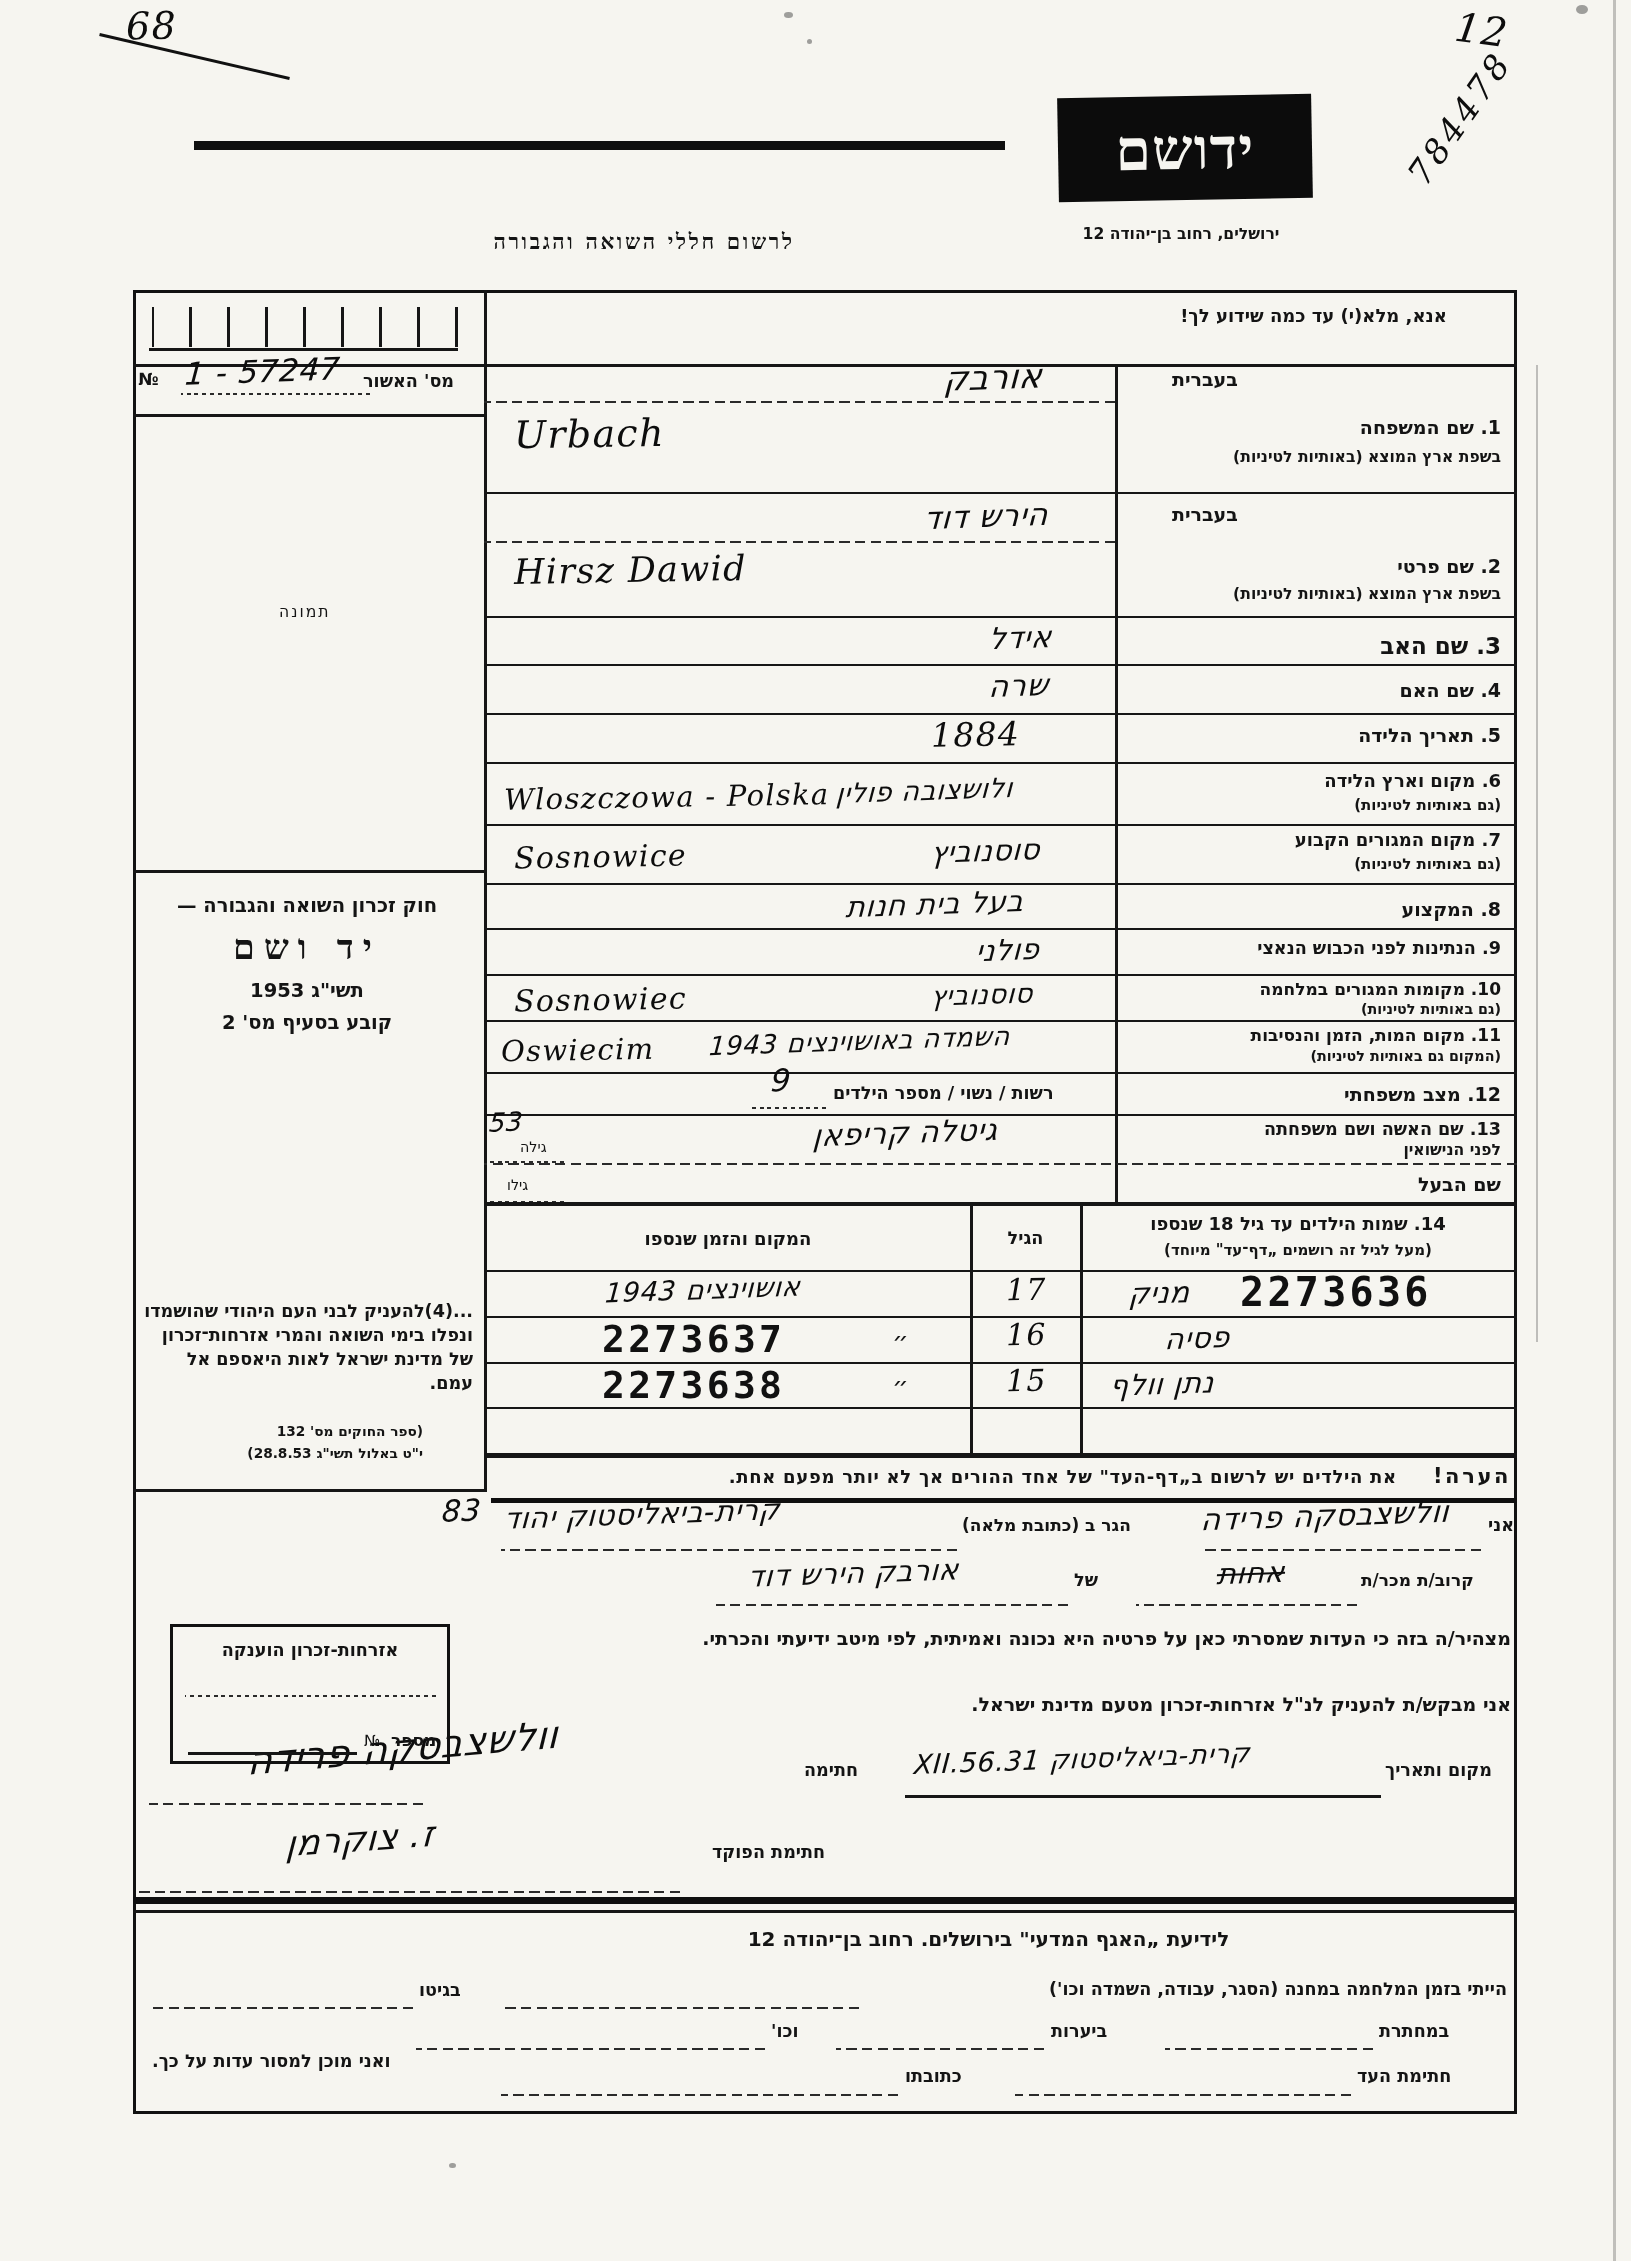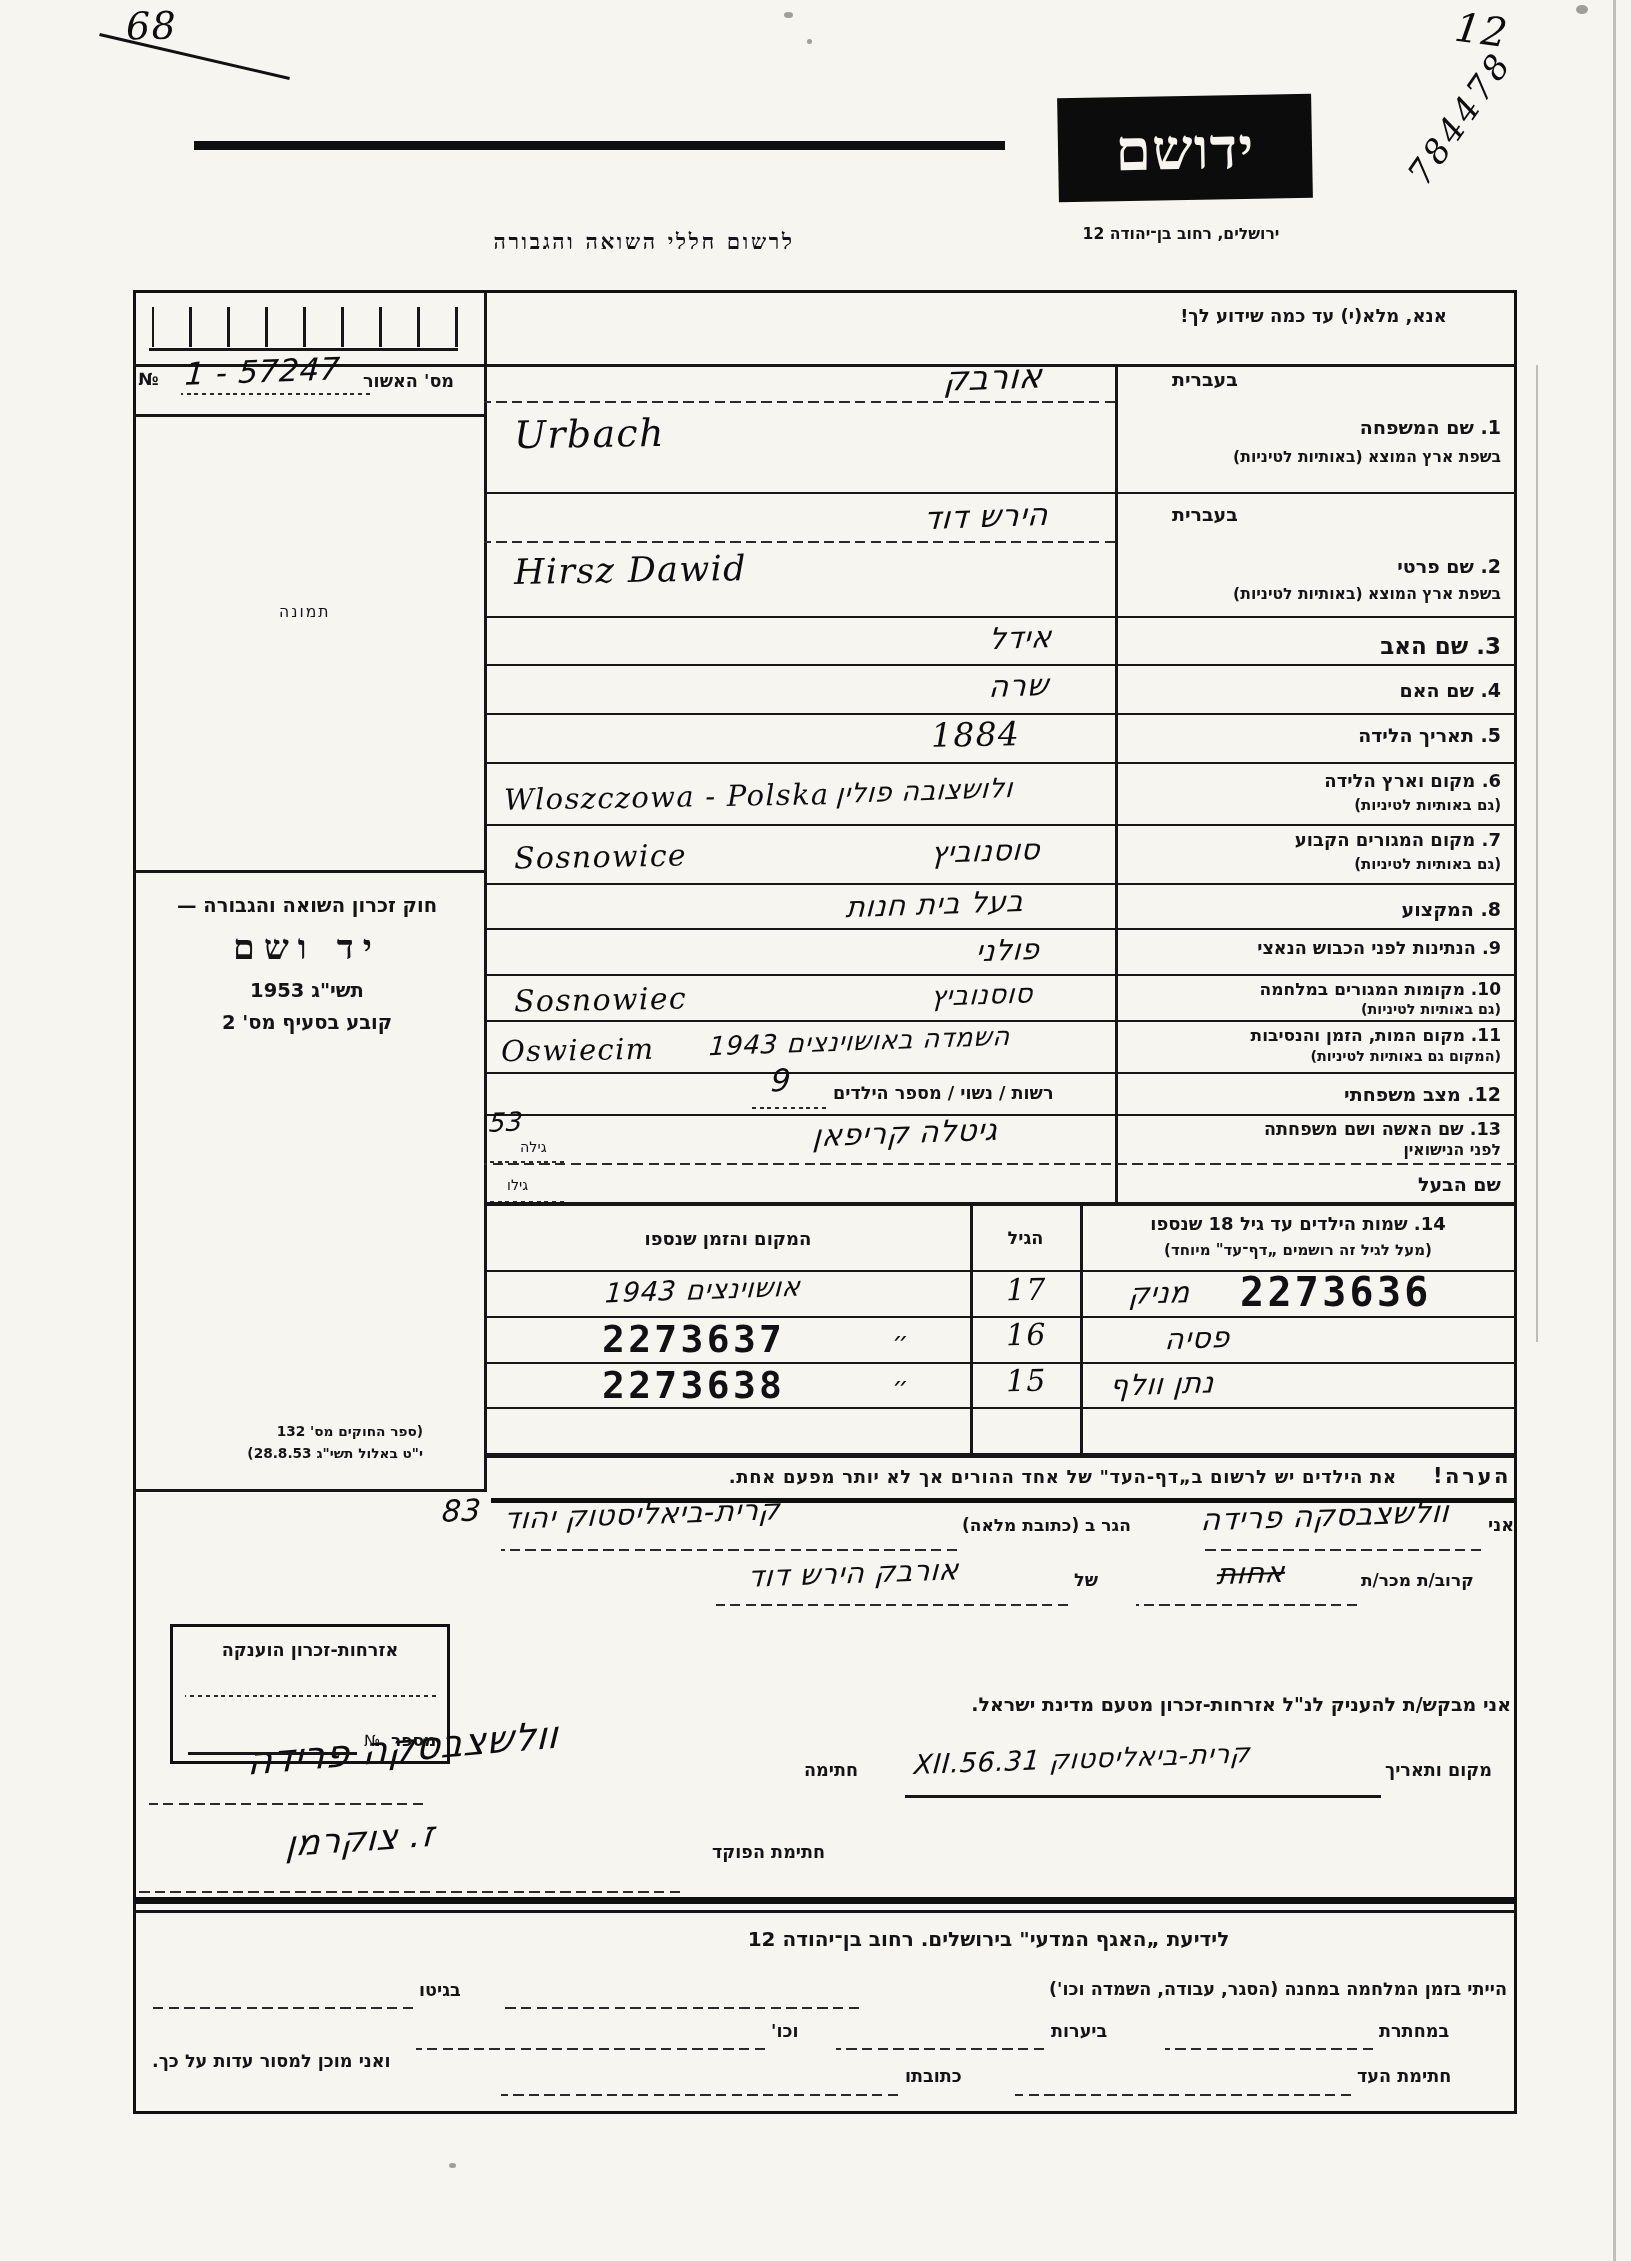--- a/index.html
+++ b/index.html
@@ -63,20 +63,21 @@
 
   <div class="abs" style="left:280px;top:603px;font-size:15.6px;letter-spacing:2px;">תמונה</div>
   <div class="hline" style="left:134px;top:870px;width:352px;"></div>
 
   <div class="vline" style="left:485px;top:290px;height:1202px;"></div>
 
   <div class="abs b center" style="left:140px;top:894px;width:336px;font-size:19.5px;">חוק זכרון השואה והגבורה —</div>
   <div class="abs serif center" style="left:140px;top:926px;width:336px;font-size:35px;font-weight:900;letter-spacing:9px;">יד ושם</div>
   <div class="abs b center" style="left:140px;top:979px;width:336px;font-size:19.5px;">תשי"ג 1953</div>
   <div class="abs b center" style="left:140px;top:1011px;width:336px;font-size:19.5px;">קובע בסעיף מס' 2</div>
+  <div class="abs b right" style="left:145px;top:1300px;width:329px;font-size:17.6px;line-height:1.36;">...(4)להעניק לבני העם היהודי שהושמדו ונפלו בימי השואה והמרי אזרחות־זכרון של מדינת ישראל לאות היאספם אל עמם.</div>
   <div class="abs b right" style="left:150px;top:1423px;width:274px;font-size:13.7px;">(ספר החוקים מס' 132</div>
   <div class="abs b right" style="left:150px;top:1445px;width:274px;font-size:13.7px;">י"ט באלול תשי"ג 28.8.53)</div>
   <div class="hline" style="left:134px;top:1489px;width:352px;"></div>
   <div class="hw" style="left:443px;top:1493px;font-size:30px;">83</div>
 
   <div class="vline" style="left:1116px;top:364px;height:840px;"></div>
 
   <div class="dash" style="left:485px;top:401px;width:631px;"></div>
   <div class="hline" style="left:485px;top:492px;width:1033px;height:2px;"></div>
   <div class="dash" style="left:485px;top:541px;width:631px;"></div>
@@ -208,20 +209,21 @@
   <div class="hw" style="left:505px;top:1497px;font-size:29px;">קרית-ביאליסטוק יהוד</div>
   <div class="dash" style="left:502px;top:1549px;width:456px;"></div>
 
   <div class="lbl" style="left:1362px;top:1570px;font-size:17px;">קרוב/ת מכר/ת</div>
   <div class="hw" style="left:1218px;top:1556px;font-size:29px;text-decoration:line-through;">אחות</div>
   <div class="dash" style="left:1137px;top:1604px;width:221px;"></div>
   <div class="lbl" style="left:1075px;top:1570px;font-size:17.6px;">של</div>
   <div class="hw" style="left:749px;top:1556px;font-size:29px;">אורבק הירש דוד</div>
   <div class="dash" style="left:717px;top:1604px;width:352px;"></div>
 
+  <div class="lbl right" style="left:502px;top:1627px;width:1010px;font-size:19px;white-space:normal;">מצהיר/ה בזה כי העדות שמסרתי כאן על פרטיה היא נכונה ואמיתית, לפי מיטב ידיעתי והכרתי.</div>
   <div class="lbl right" style="left:717px;top:1693px;width:795px;font-size:19px;white-space:normal;">אני מבקש/ת להעניק לנ"ל אזרחות-זכרון מטעם מדינת ישראל.</div>
 
   <div class="lbl" style="left:1386px;top:1760px;font-size:17.6px;">מקום ותאריך</div>
   <div class="hw" style="left:915px;top:1743px;font-size:27px;">קרית-ביאליסטוק 31.XII.56</div>
   <div class="hline" style="left:906px;top:1795px;width:476px;height:3.3px;"></div>
   <div class="lbl" style="left:805px;top:1760px;font-size:17.6px;">חתימה</div>
   <div class="hw" style="left:248px;top:1726px;font-size:38px;transform:rotate(-5deg) skewX(-8deg);">וולשצבסקה פרידה</div>
   <div class="dash" style="left:150px;top:1803px;width:274px;"></div>
 
   <div class="lbl" style="left:713px;top:1842px;font-size:17.6px;">חתימת הפוקד</div>

